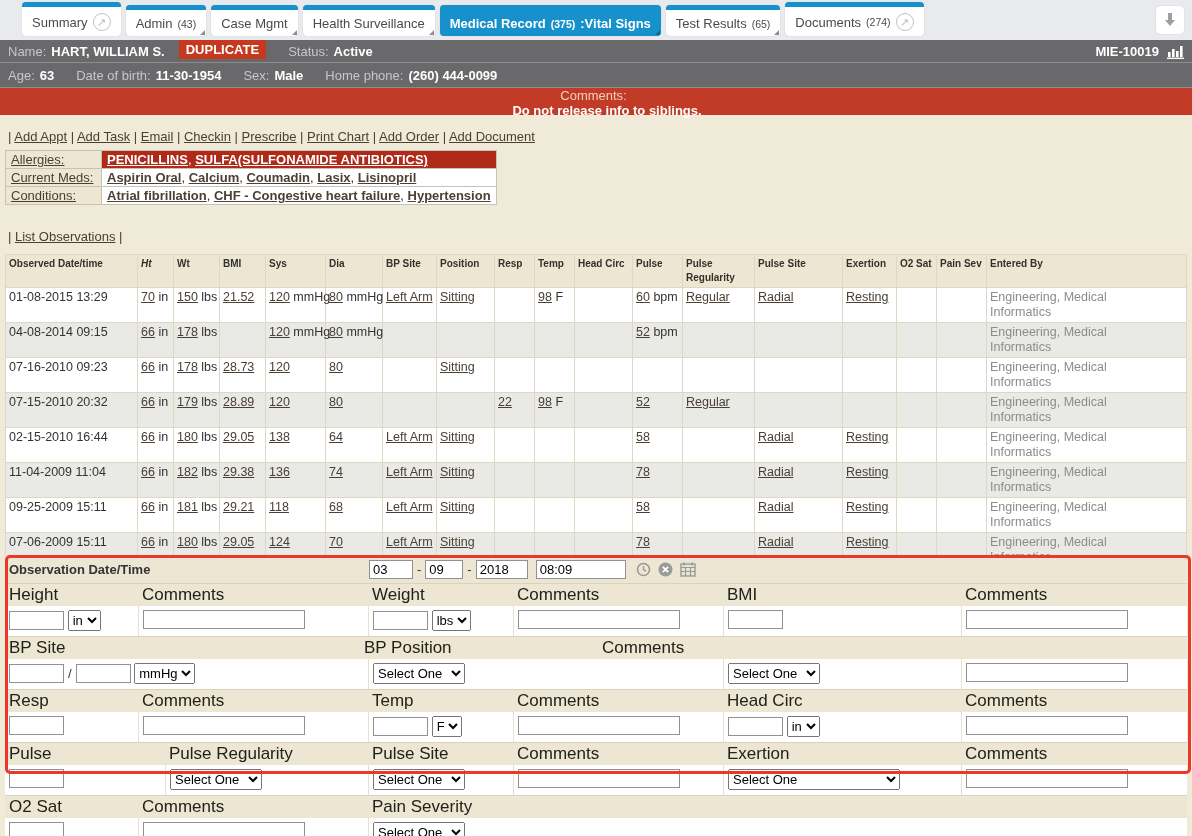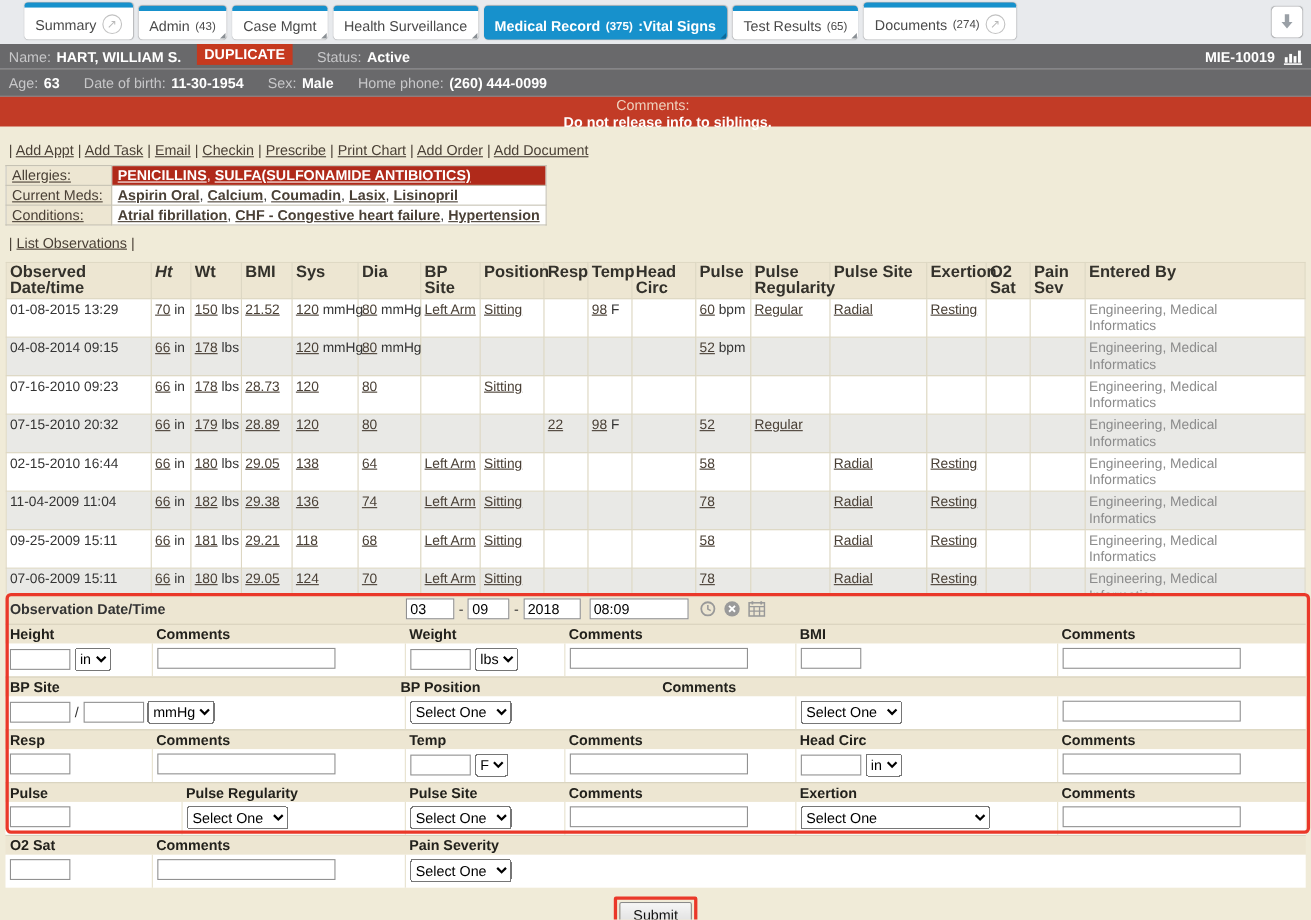--- a/index.html
+++ b/index.html
@@ -32,42 +32,42 @@
   .bar-right { margin-left:auto; display:flex; align-items:center; gap:8px; font-weight:bold; }
   .bar-comments .blabel { color:#EFD2BE; }
   .bar-comments .bval { margin-left:22px; }
 
   
   .content { padding:12px 5px 0 5px; }
   a.lnk { color:#4A4036; text-decoration:underline; cursor:pointer; }
   .actions { padding:2px 3px 4px 3px; color:#4A4036; }
   .actions a { font-weight:normal; }
 
-  .sumbox { border:1px solid #9a9a93; border-radius:2px; margin:2px 0 4px 0; border-collapse:collapse; background:#fff; }
+  .sumbox { border:1px solid #9a9a93; border-radius:2px; margin:2px 0 20px 0; border-collapse:collapse; background:#fff; }
   .sumbox td { border:1px solid #c6c2b4; padding:1px 5px; font-size:13px; height:18px; vertical-align:middle; }
   .sumbox td.slabel { background:#EDE6D2; width:96px; }
   .sumbox td.sval a { font-weight:bold; }
   .sumbox td.sval.hl { background:#B02A1A; color:#fff; }
   .sumbox td.sval.hl a { color:#fff; font-weight:bold; }
   .listobs { padding:4px 3px 10px 3px; color:#4A4036; }
 
   
   .table-clip { height:301px; overflow:hidden; }
   table.obs { border-collapse:collapse; table-layout:fixed; width:1182px; font-size:12.5px; }
-  table.obs th { background:#EDE6D2; text-align:left; font-size:15px; color:#33312B; border:1px solid #DDD7C3; padding:2px 3px; vertical-align:top; line-height:14px; height:32px; }
+  table.obs th { background:#EDE6D2; text-align:left; font-size:10px; color:#33312B; border:1px solid #DDD7C3; padding:2px 3px; vertical-align:top; line-height:14px; height:32px; }
   table.obs td { border:1px solid #DDD7C3; padding:2px 3px; vertical-align:top; line-height:15px; height:34px; color:#333; }
   table.obs tr.odd td { background:#fff; }
   table.obs tr.even td { background:#E9E9E6; }
   table.obs .entered { color:#8C8C8C; display:inline-block; max-width:140px; }
   table.obs .unit { color:#333; }
 
   
   .form-wrap { position:relative; margin:0 0 0 0; }
   .annotation { position:absolute; left:0; top:0; width:1186px; height:219px; border:3px solid #EA3829; border-radius:5px; pointer-events:none; z-index:6; }
-  .frow-label { display:flex; background:#EDE6D2; border-top:1px solid #D8D2BE; font-weight:bold; color:#22211C; font-size:13px; }
+  .frow-label { display:flex; background:#EDE6D2; border-top:1px solid #D8D2BE; font-weight:normal; color:#22211C; font-size:17px; }
   .frow-input { display:flex; background:#fff; }
   .fcell { padding:1px 4px; }
   .frow-input .fcell { padding:4px 4px 5px 4px; border-left:1px solid #E7E1CE; }
   .frow-input .fcell:first-child { border-left:none; }
   .dtrow { display:flex; align-items:center; background:#EDE6D2; height:28px; padding:0 4px; font-size:13px; }
   .dtrow .dtlabel { font-weight:bold; width:360px; }
   input[type=text] { border:1px solid #919191; height:19px; font-size:13px; font-family:"Liberation Sans",sans-serif; padding:1px 3px; background:#fff; }
   select { height:21px; font-size:13px; font-family:"Liberation Sans",sans-serif; }
   .in-sm { width:55px; } .in-cm { width:162px; }
   .dt-mo { width:44px; } .dt-dy { width:38px; } .dt-yr { width:52px; } .dt-tm { width:90px; margin-left:8px; }

